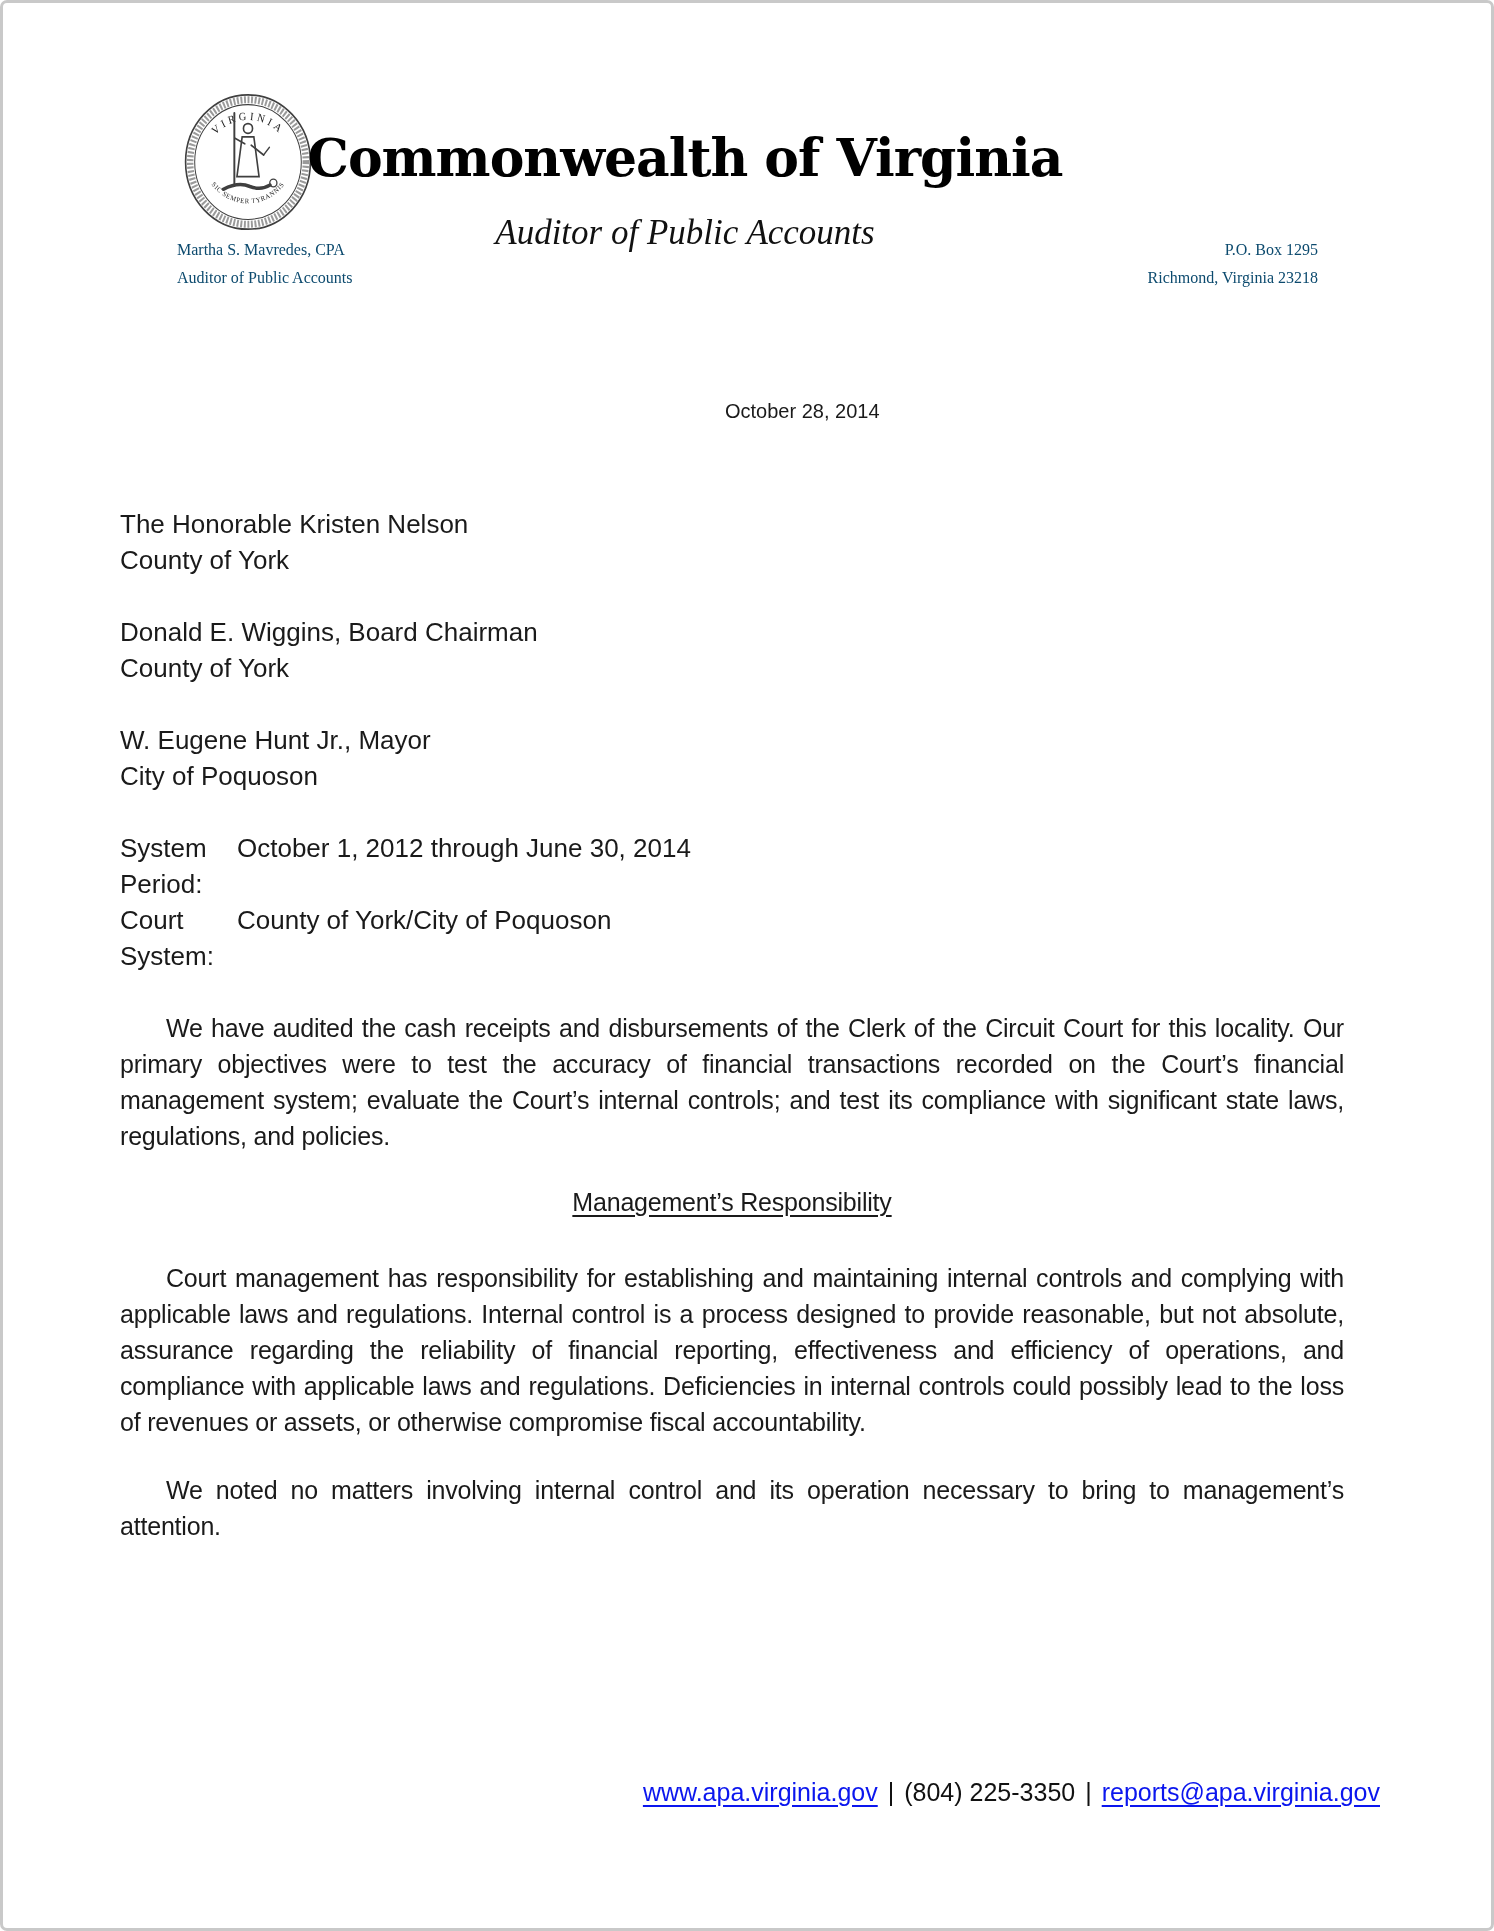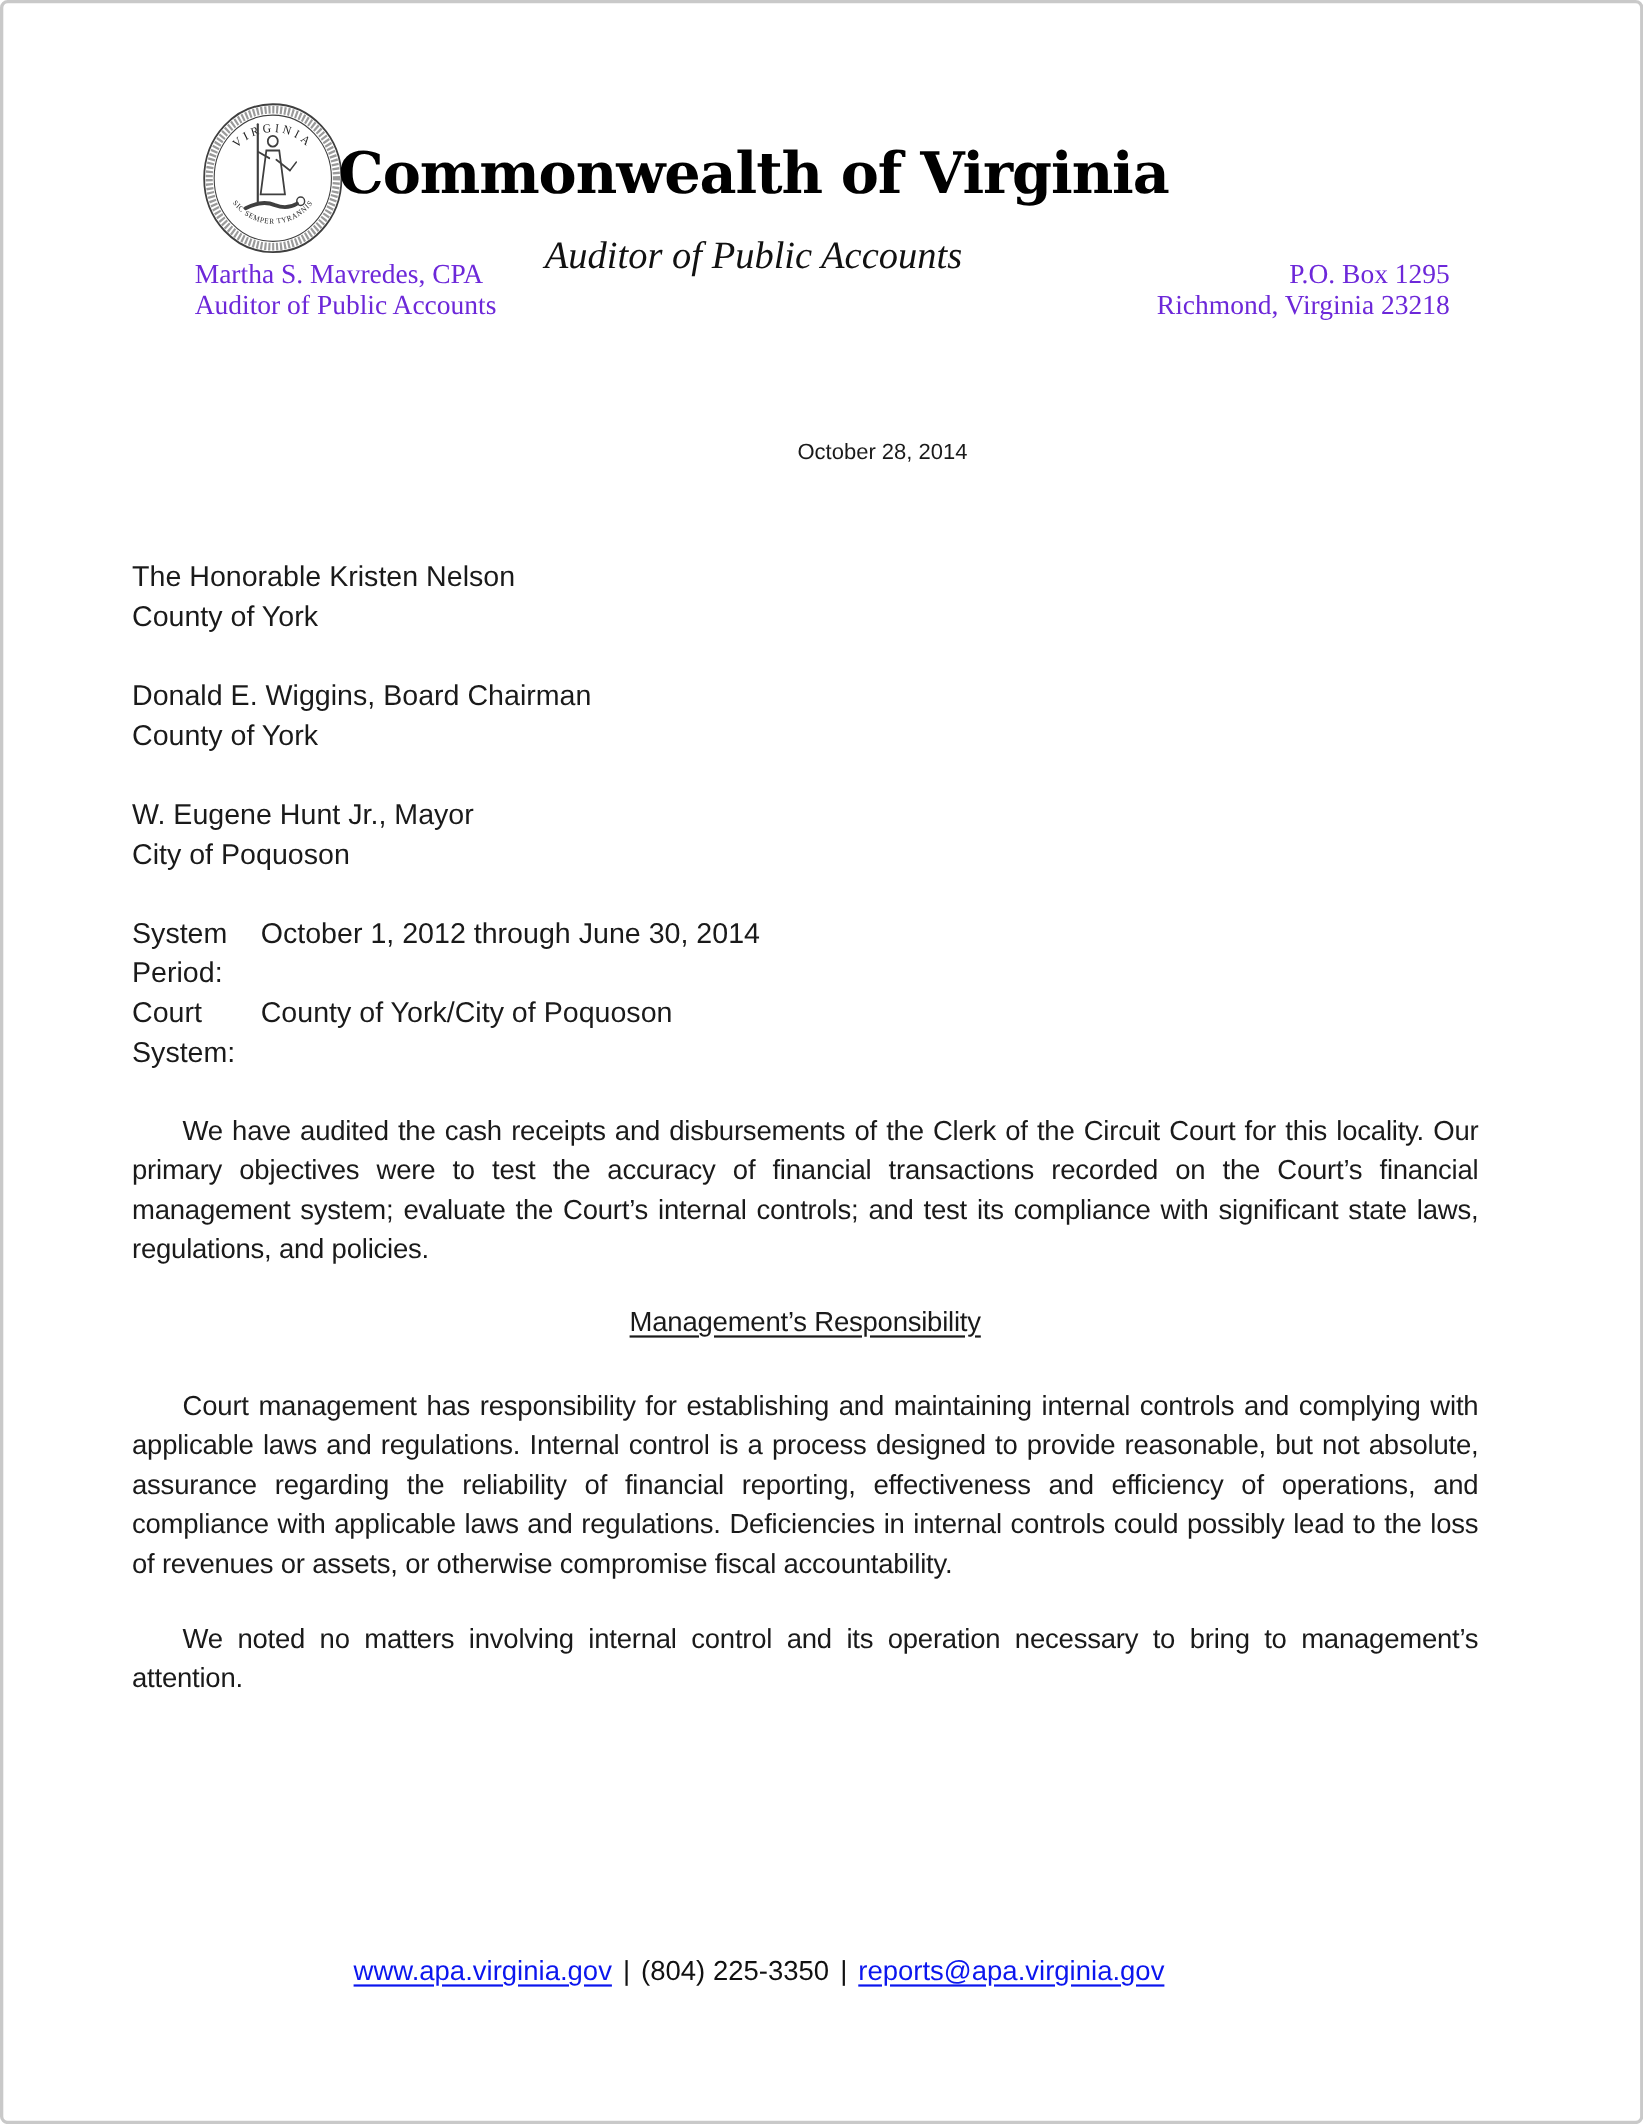--- a/index.html
+++ b/index.html
@@ -53,23 +53,23 @@
     margin-top: 24px;
     font-family: "Liberation Serif", serif;
     font-style: italic;
     font-size: 35px;
     color: #111111;
   }
   .contact {
     position: absolute;
     top: 236px;
     font-family: "Liberation Serif", serif;
-    font-size: 25px;
+    font-size: 16px;
     line-height: 28px;
-    color: #6d28d9;
+    color: #0c4a6e;
   }
   .contact.left  { left: 177px; text-align: left; }
   .contact.right { right: 176px; text-align: right; }
 
   
   .date-line {
     position: absolute;
     left: 725px;
     top: 400px;
     font-size: 20px;
@@ -107,21 +107,21 @@
     text-align: center;
   }
   .para.p3 { margin-top: 32px; }
 
   
   .footer {
     position: absolute;
     top: 1778px;
     left: 0;
     width: 1380px;
-    text-align: center;
+    text-align: right;
     font-size: 25px;
     color: #111111;
   }
   .footer a {
     color: #0b16ee;
     text-decoration: underline;
     text-underline-offset: 4px;
     cursor: pointer;
   }
   .footer .sep { padding: 0 10px; color: #111111; }

